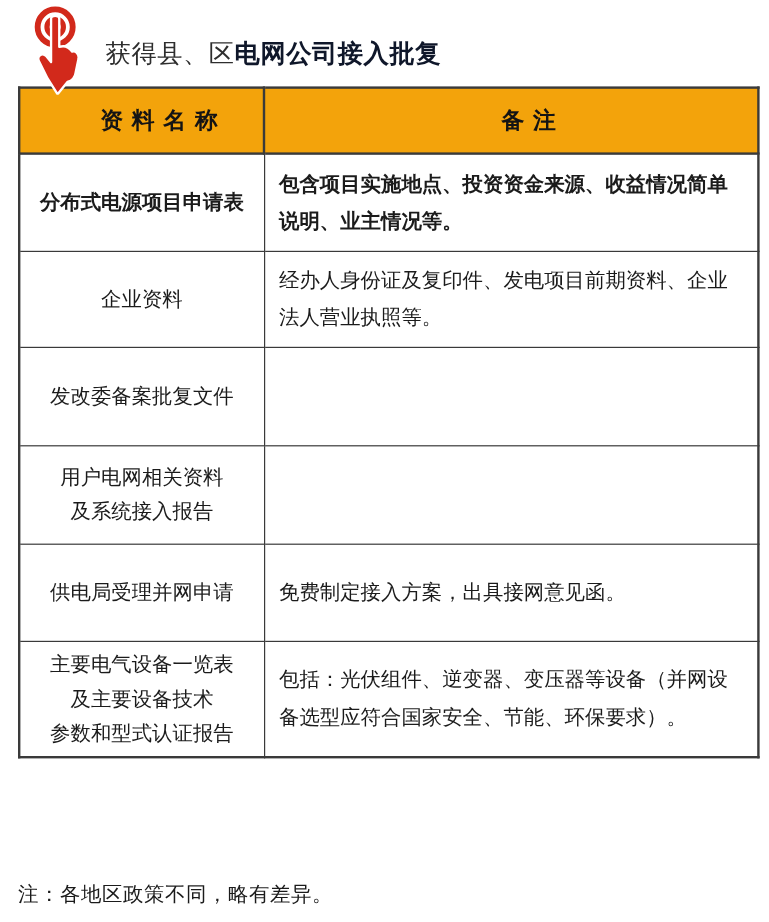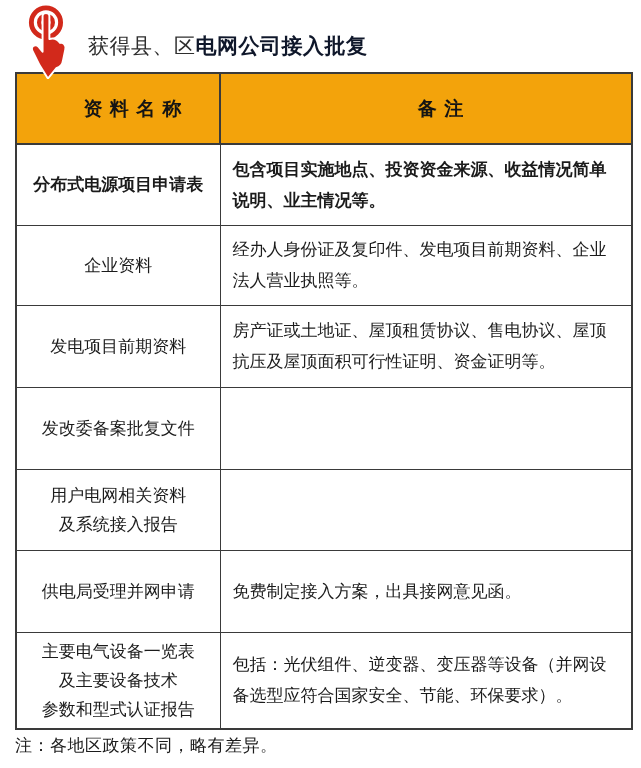--- a/index.html
+++ b/index.html
@@ -23,21 +23,21 @@
   table.req-table {
     position:absolute; left:15px; top:72px; width:616px;
     border-collapse:collapse; table-layout:fixed;
   }
   .req-table col.c1 { width:204px; }
   .req-table col.c2 { width:412px; }
   .req-table th, .req-table td {
     border:1.5px solid #3a3a3a; vertical-align:middle;
   }
   .req-table thead th {
-    height:71px; background:#f3a30b; border:2px solid #3a3a3a;
+    height:55px; background:#f3a30b; border:2px solid #3a3a3a;
     font-size:19px; font-weight:700; color:#141414; text-align:center;
     letter-spacing:1px;
     padding-left:30px;
   }
   .req-table { border:2px solid #3a3a3a; }
   .req-table td.name {
     text-align:center; font-size:17px; line-height:29px;
     padding:4px 8px; white-space:pre-line; color:#1b1b1b;
   }
   .req-table td.note {
@@ -98,24 +98,20 @@
     <tbody>
       <tr>
         <td class="name">分布式电源项目申请表</td>
         <td class="note">包含项目实施地点、投资资金来源、收益情况简单说明、业主情况等。</td>
       </tr>
       <tr>
         <td class="name">企业资料</td>
         <td class="note">经办人身份证及复印件、发电项目前期资料、企业法人营业执照等。</td>
       </tr>
       <tr>
-        <td class="name">发电项目前期资料</td>
-        <td class="note">房产证或土地证、屋顶租赁协议、售电协议、屋顶抗压及屋顶面积可行性证明、资金证明等。</td>
-      </tr>
-      <tr>
         <td class="name">发改委备案批复文件</td>
         <td class="note"></td>
       </tr>
       <tr>
         <td class="name">用户电网相关资料
 及系统接入报告</td>
         <td class="note"></td>
       </tr>
       <tr>
         <td class="name">供电局受理并网申请</td>

